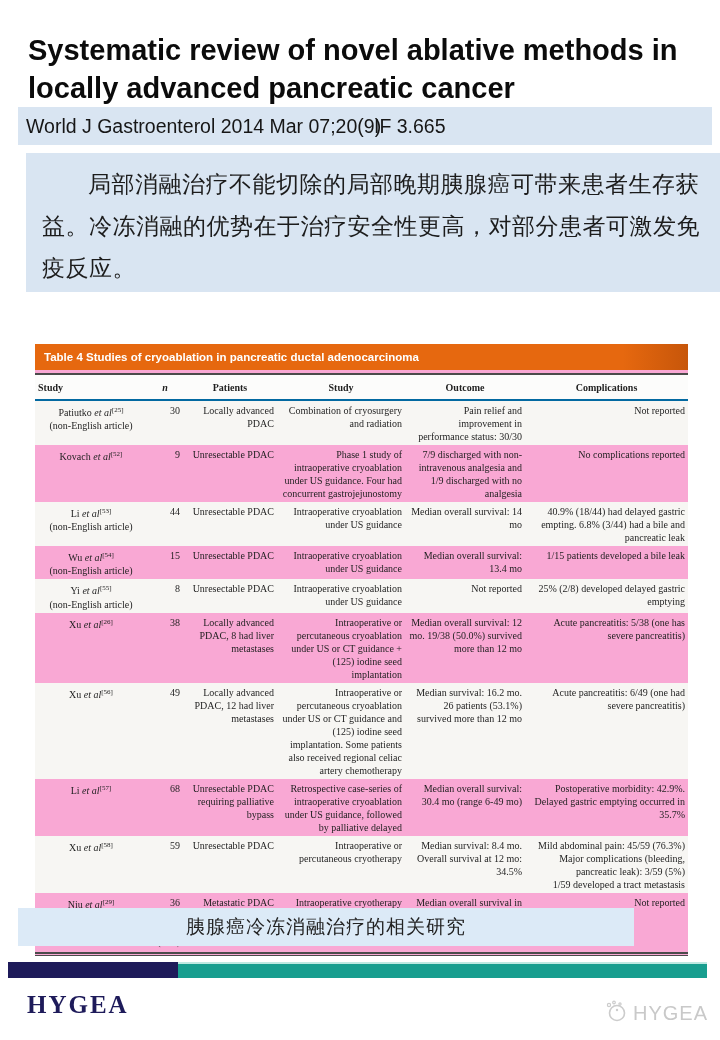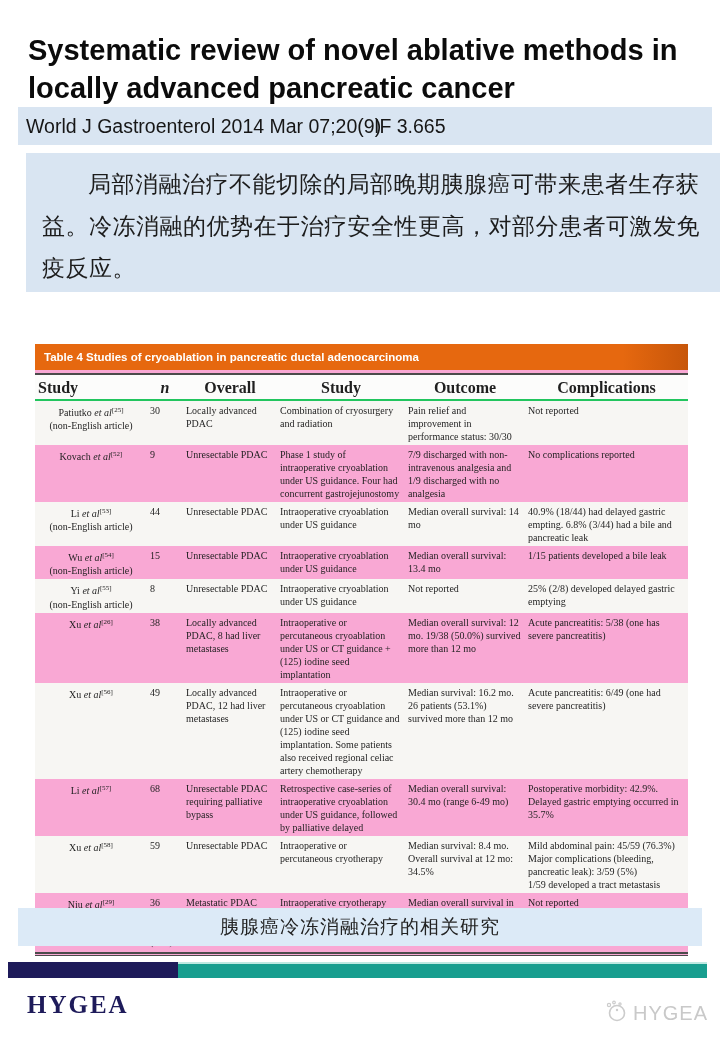--- a/index.html
+++ b/index.html
@@ -27,30 +27,30 @@
                background:linear-gradient(90deg, var(--table-header-orange,#e6680f) 0%, var(--table-header-orange,#e6680f) 90%, #c7560a 100%);
                color:#fff; font-weight:bold; font-size:11.5px;
                font-family:"Liberation Sans", sans-serif; }
   .rule-heavy { height:2px; background:#4b4b4b; margin-top:3px; }
   table.data { width:100%; border-collapse:collapse; table-layout:fixed;
                font-size:10px; line-height:13px; }
   table.data col.c1{width:112px} table.data col.c2{width:36px}
   table.data col.c3{width:94px}  table.data col.c4{width:128px}
   table.data col.c5{width:120px} table.data col.c6{width:163px}
   thead th { font-weight:bold; text-align:center; padding:6px 2px 5px 2px;
-             border-bottom:2px solid #22c55e; background:#fcfcfb; font-size:16px; }
+             border-bottom:2px solid #0369a1; background:#fcfcfb; font-size:10px; }
   thead th:first-child { text-align:left; padding-left:3px; }
   thead th.n-col { font-style:italic; }
-  tbody td { vertical-align:top; text-align:left; padding:3px 3px 2px 3px; white-space:pre-line; }
+  tbody td { vertical-align:top; text-align:right; padding:3px 3px 2px 3px; white-space:pre-line; }
   tbody td.c-study { text-align:center; padding-left:3px; white-space:normal; }
   tbody tr:nth-child(odd) { background:#f7f6f3; }
   tbody td sup { font-size:7px; }
   .btm-rules { border-top:2px solid #4b4b4b; border-bottom:1px solid #4b4b4b; height:4px; margin-top:2px; }
 
-  .caption-bar { position:absolute; left:18px; top:908px; width:684px; height:38px;
+  .caption-bar { position:absolute; left:18px; top:908px; width:616px; height:38px;
                  background:var(--caption-bg,#dceaf7); color:#222;
                  font-size:19px; line-height:38px; text-align:center; letter-spacing:1px; }
 
   .bar-navy { position:absolute; left:8px; top:962px; width:170px; height:16px;
               background:var(--navy,#1e1b5a); }
   .bar-teal { position:absolute; left:178px; top:962px; width:529px; height:16px;
               background:var(--teal,#189e8f); border-top:2px solid #bfe9e2; }
 
   .brand { position:absolute; left:27px; top:991px; color:var(--navy,#1e1b5a);
            font-family:"Liberation Serif", serif; font-weight:bold; font-size:25px;
@@ -83,21 +83,21 @@
           <col class="c2">
           <col class="c3">
           <col class="c4">
           <col class="c5">
           <col class="c6">
         </colgroup>
       <thead>
         <tr>
           <th>Study</th>
           <th class="n-col">n</th>
-          <th>Overall</th>
+          <th>Patients</th>
           <th>Study</th>
           <th>Outcome</th>
           <th>Complications</th>
         </tr>
       </thead>
       <tbody>
 
           <tr>
             <td class="c-study"><span>Patiutko </span><i>et al</i><sup>[25]</sup><div class="note">(non-English article)</div></td>
             <td>30</td>

